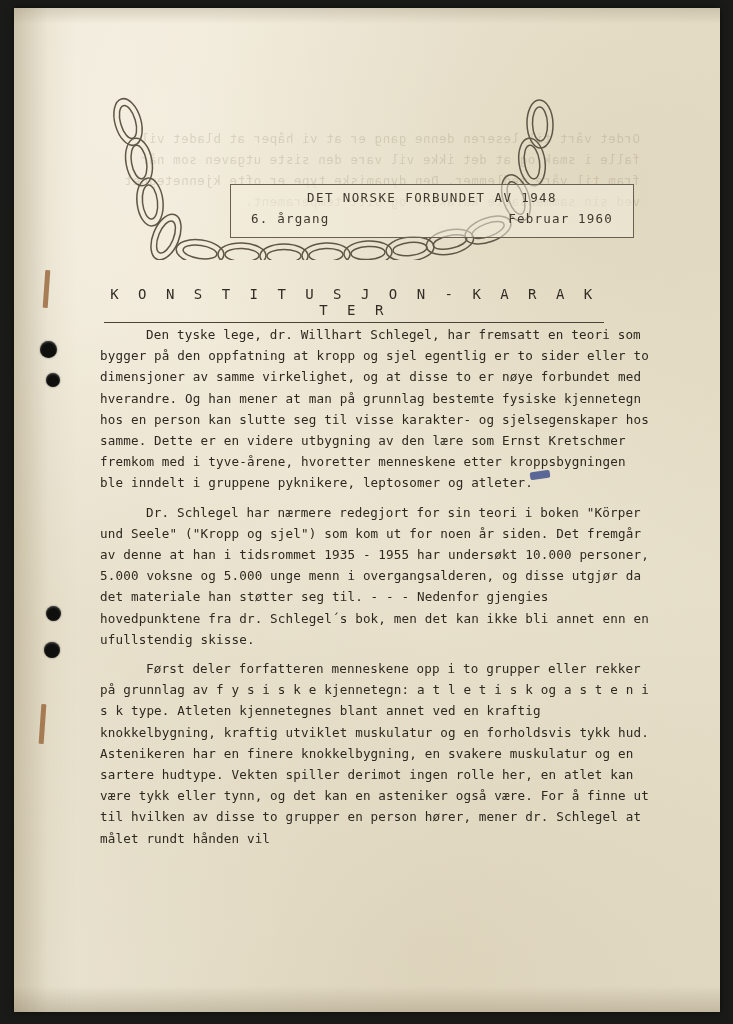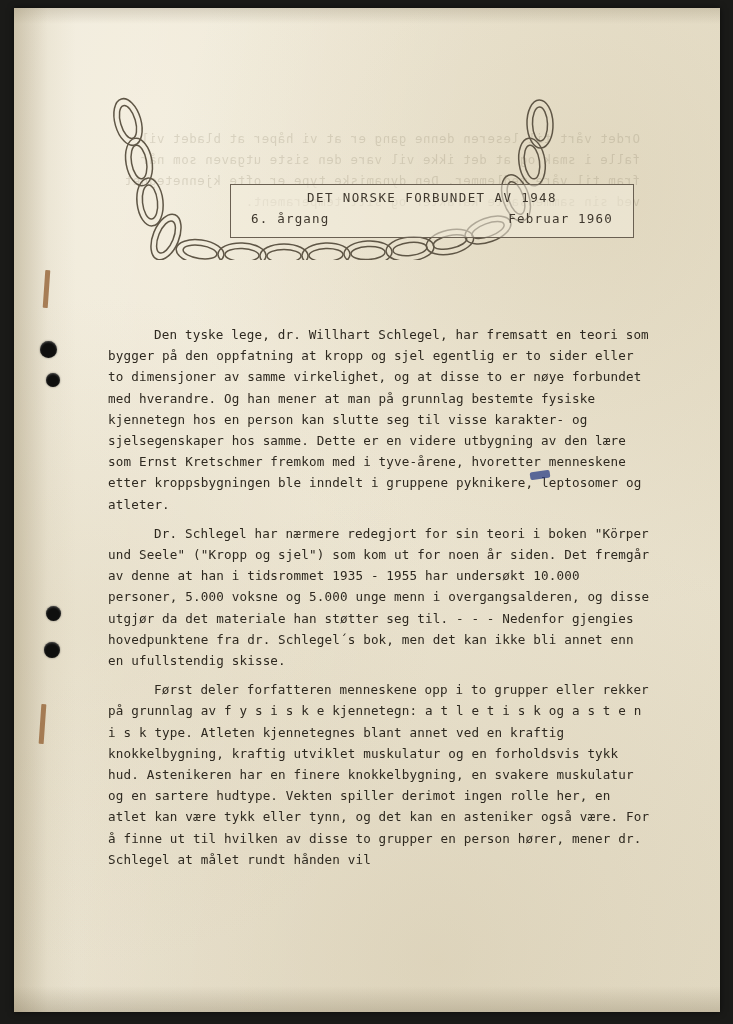--- a/index.html
+++ b/index.html
@@ -159,21 +159,21 @@
     position: absolute;
     left: 78px;
     top: 316px;
     width: 558px;
     font-size: 12.6px;
     line-height: 21.2px;
     color: #2e2920;
     letter-spacing: 0.15px;
   }
   #body-text p {
-    margin: 0 0 8px 16px;
+    margin: 0 0 8px 8px;
     text-indent: 0;
   }
   #body-text p.indent {
     text-indent: 46px;
   }
 
   
   #ghost {
     position: absolute;
     left: 96px;
@@ -257,20 +257,21 @@
       </g>
     </svg>
 
     <div id="banner-box">
       <div id="banner-line1">DET NORSKE FORBUNDET AV 1948</div>
       <div id="banner-vol">6. årgang</div>
       <div id="banner-date">Februar 1960</div>
     </div>
   </div>
 
+  <div id="article-heading">K O N S T I T U S J O N   -   K A R A K T E R</div>
 
   <div id="body-text">
     <p class="indent">Den tyske lege, dr. Willhart Schlegel, har fremsatt en teori som bygger på den oppfatning at kropp og sjel egentlig er to sider eller to dimensjoner av samme virkelighet, og at disse to er nøye forbundet med hverandre. Og han mener at man på grunnlag bestemte fysiske kjennetegn hos en person kan slutte seg til visse karakter- og sjelsegenskaper hos samme. Dette er en videre utbygning av den lære som Ernst Kretschmer fremkom med i tyve-årene, hvoretter menneskene etter kroppsbygningen ble inndelt i gruppene pyknikere, leptosomer og atleter.</p>
     <p class="indent">Dr. Schlegel har nærmere redegjort for sin teori i boken "Körper und Seele" ("Kropp og sjel") som kom ut for noen år siden. Det fremgår av denne at han i tidsrommet 1935 - 1955 har undersøkt 10.000 personer, 5.000 voksne og 5.000 unge menn i overgangsalderen, og disse utgjør da det materiale han støtter seg til. - - - Nedenfor gjengies hovedpunktene fra dr. Schlegel´s bok, men det kan ikke bli annet enn en ufullstendig skisse.</p>
     <p class="indent">Først deler forfatteren menneskene opp i to grupper eller rekker på grunnlag av f y s i s k e  kjennetegn: a t l e t i s k og a s t e n i s k  type. Atleten kjennetegnes blant annet ved en kraftig knokkelbygning, kraftig utviklet muskulatur og en forholdsvis tykk hud. Astenikeren har en finere knokkelbygning, en svakere muskulatur og en sartere hudtype. Vekten spiller derimot ingen rolle her, en atlet kan være tykk eller tynn, og det kan en asteniker også være. For å finne ut til hvilken av disse to grupper en person hører, mener dr. Schlegel at målet rundt hånden vil</p>
   </div>
 
   <div id="ink-mark"></div>
 
 </div>

